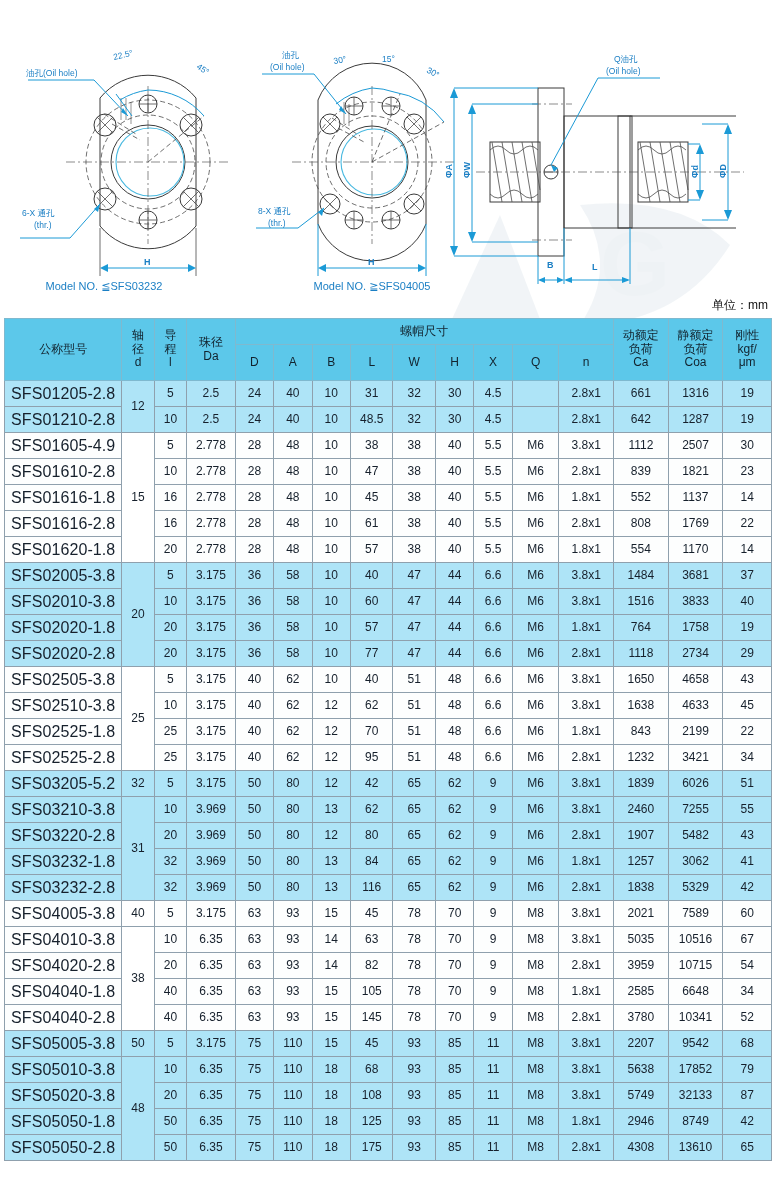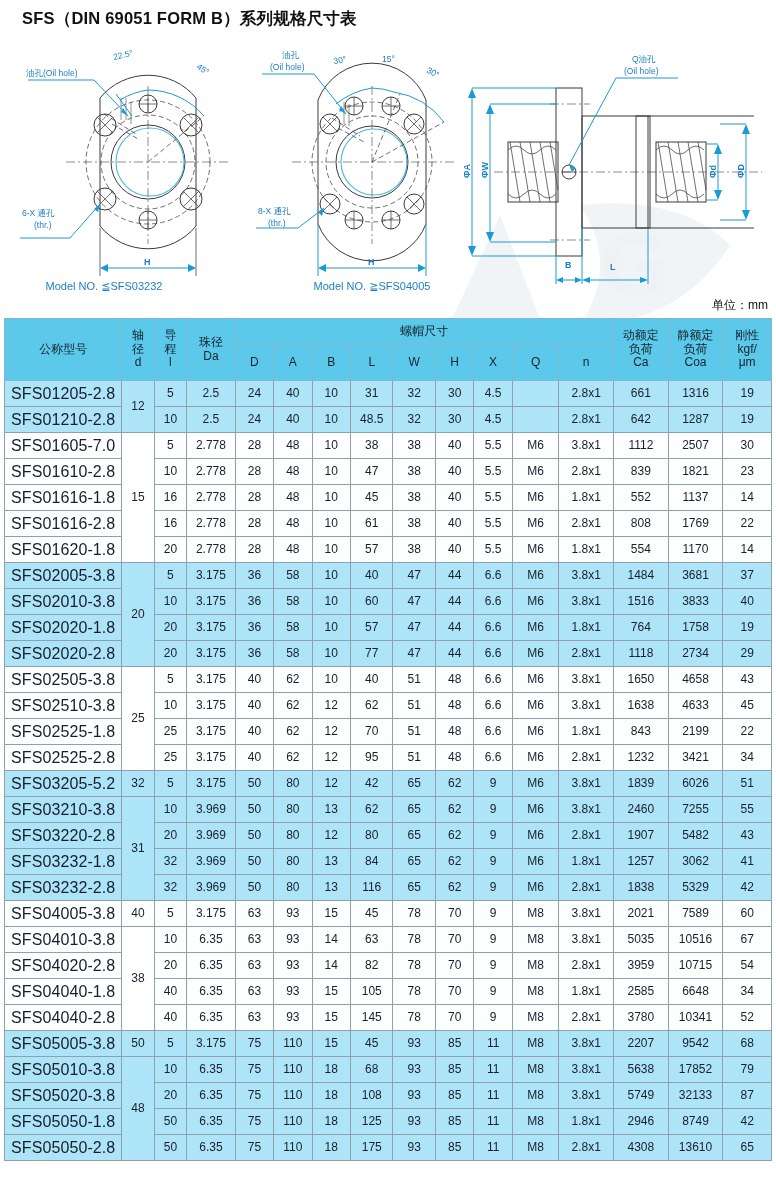--- a/index.html
+++ b/index.html
@@ -38,21 +38,21 @@
 
   
   .drawings {
     position: absolute;
     left: 0; top: 38px;
     width: 776px; height: 258px;
   }
   .dwg { position: absolute; top: 0; }
   .dwg-1 { left: 8px;   width: 250px; height: 258px; }
   .dwg-2 { left: 248px; width: 235px; height: 258px; }
-  .dwg-3 { left: 464px; width: 306px; height: 258px; }
+  .dwg-3 { left: 446px; width: 306px; height: 258px; }
 
   
   .unit-note {
     position: absolute;
     right: 8px; top: 297px;
     font-size: 12px;
     color: #111111;
     white-space: nowrap;
   }
 
@@ -115,21 +115,20 @@
   .lbl { font-family: "Liberation Sans", sans-serif; font-size: 8.5px; fill: #1b7fc4; }
   .lbl-b { font-family: "Liberation Sans", sans-serif; font-size: 9px; fill: #1b7fc4; font-weight: bold;}
   .lbl-model { font-family: "Liberation Sans", sans-serif; font-size: 11px; fill: #1b7fc4; }
   .hatch { fill: none; stroke: #555; stroke-width: 0.6; }
 </style>
 </head>
 <body>
 
 <div id="page">
 
-  <div class="title">SFS（DIN 69051 FORM B）系列规格尺寸表</div>
 
   <svg class="watermark" viewBox="0 0 320 175">
     <path d="M10 170 L70 40 L120 170 Z" fill="#9fb6c8"></path>
     <path d="M150 30 Q250 20 300 70 Q250 150 150 150 Q190 90 150 30 Z" fill="#9fb6c8"></path>
     <text x="170" y="120" font-family="Liberation Sans, sans-serif" font-size="90" font-weight="bold" fill="#8fa8bd">G</text>
   </svg>
 
   <div class="drawings">
 
     <div class="dwg dwg-1">
@@ -462,21 +461,21 @@
             <td>32</td>
             <td>30</td>
             <td>4.5</td>
             <td></td>
             <td>2.8x1</td>
             <td>642</td>
             <td>1287</td>
             <td>19</td>
           </tr>
           <tr class="band-a">
-            <td class="model">SFS01605-7.0</td>
+            <td class="model">SFS01605-4.9</td>
             <td class="shaft" rowspan="5">15</td>
             <td>5</td>
             <td>2.778</td>
             <td>28</td>
             <td>48</td>
             <td>10</td>
             <td>38</td>
             <td>38</td>
             <td>40</td>
             <td>5.5</td>

